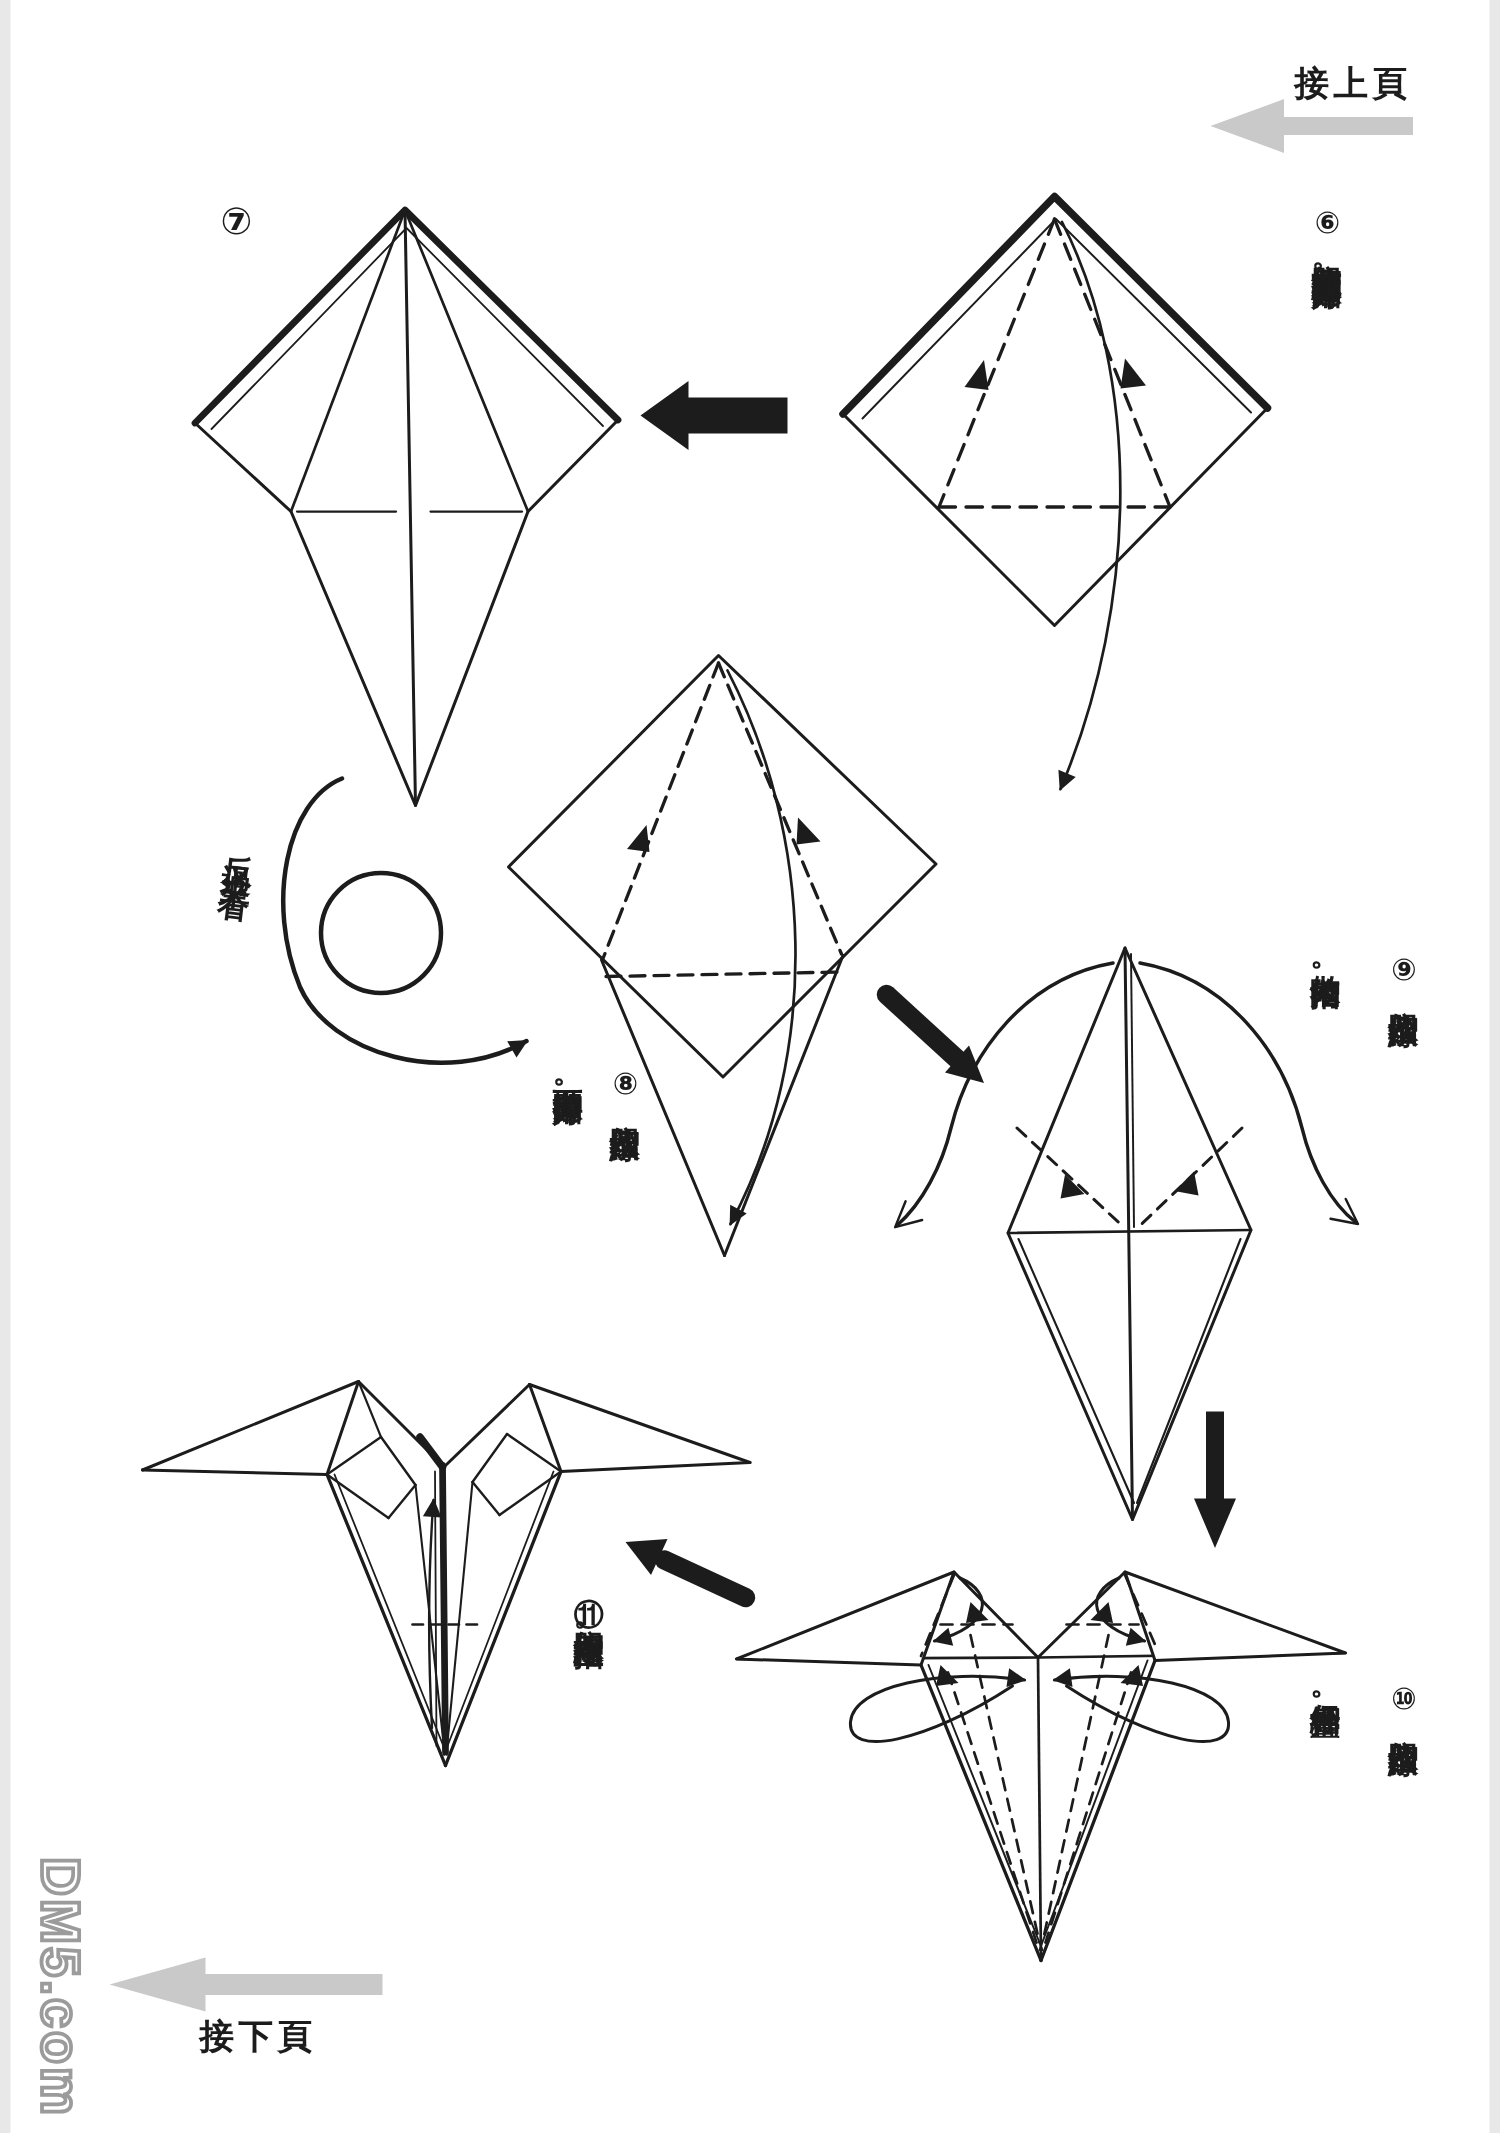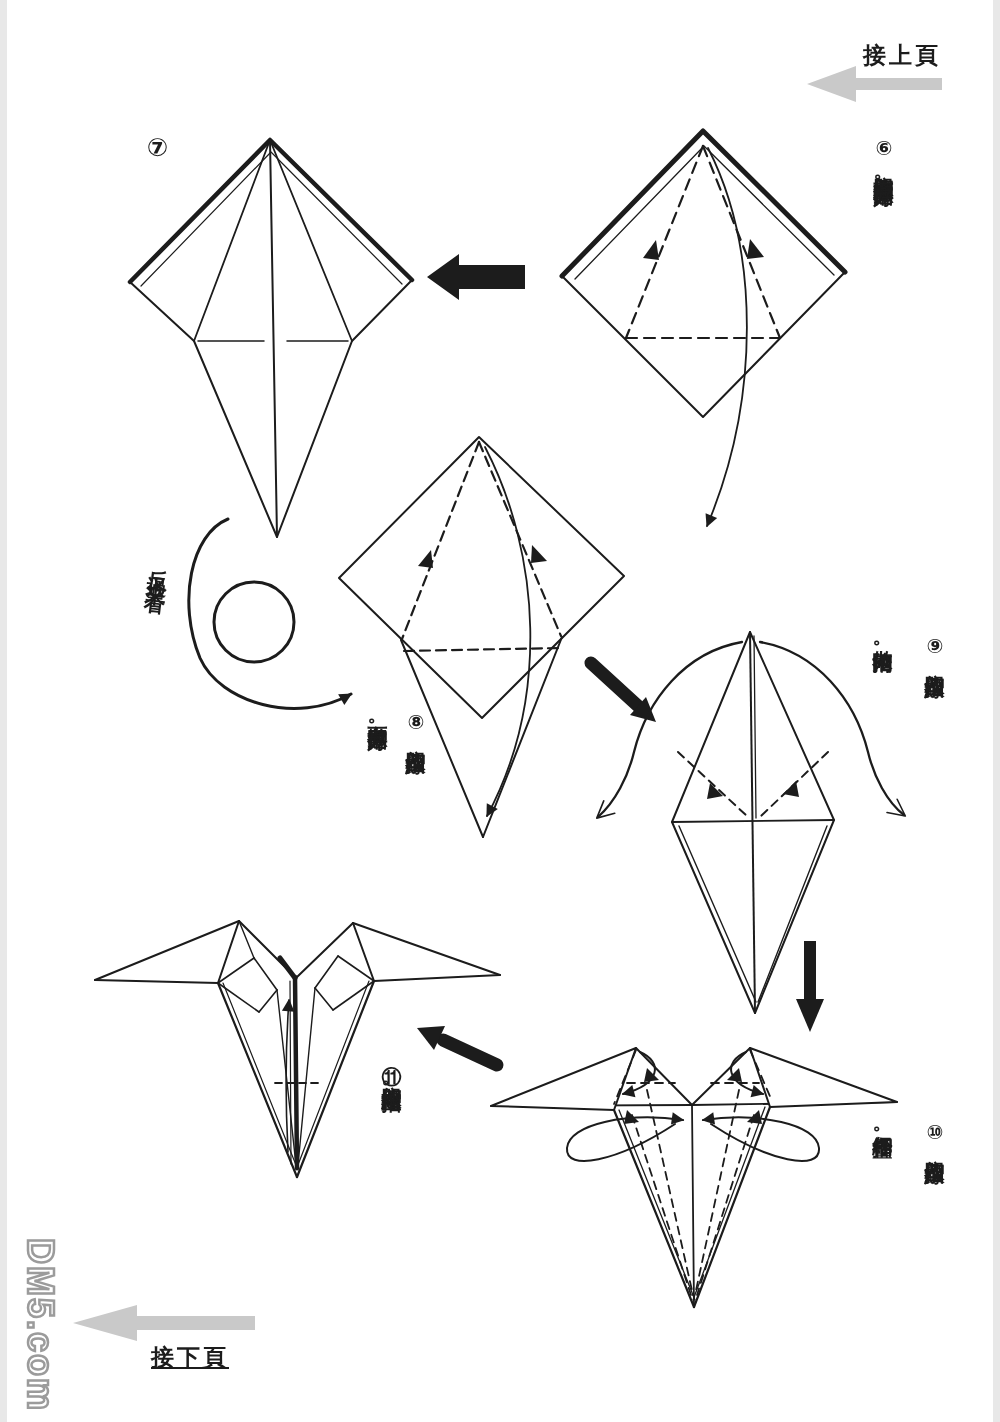--- a/index.html
+++ b/index.html
@@ -224,16 +224,16 @@
 
   <div class="vcap wide" style="left:850px;top:1120px;width:104px;height:240px;">
     <div class="col">⑩依凹凸摺線</div>
     <div class="col">仔細摺疊。</div>
   </div>
 
   <div class="vcap" style="left:370px;top:1050px;width:34px;height:300px;">
     <div class="col">⑪依凹摺線向上摺。</div>
   </div>
 
-  <div class="hlabel" style="left:144px;top:1342px;text-decoration:underline;">接下頁</div>
+  <div class="hlabel" style="left:126px;top:1342px;">接下頁</div>
 
   <div class="watermark">DM5.com</div>
 </div>
 
 </body></html>

